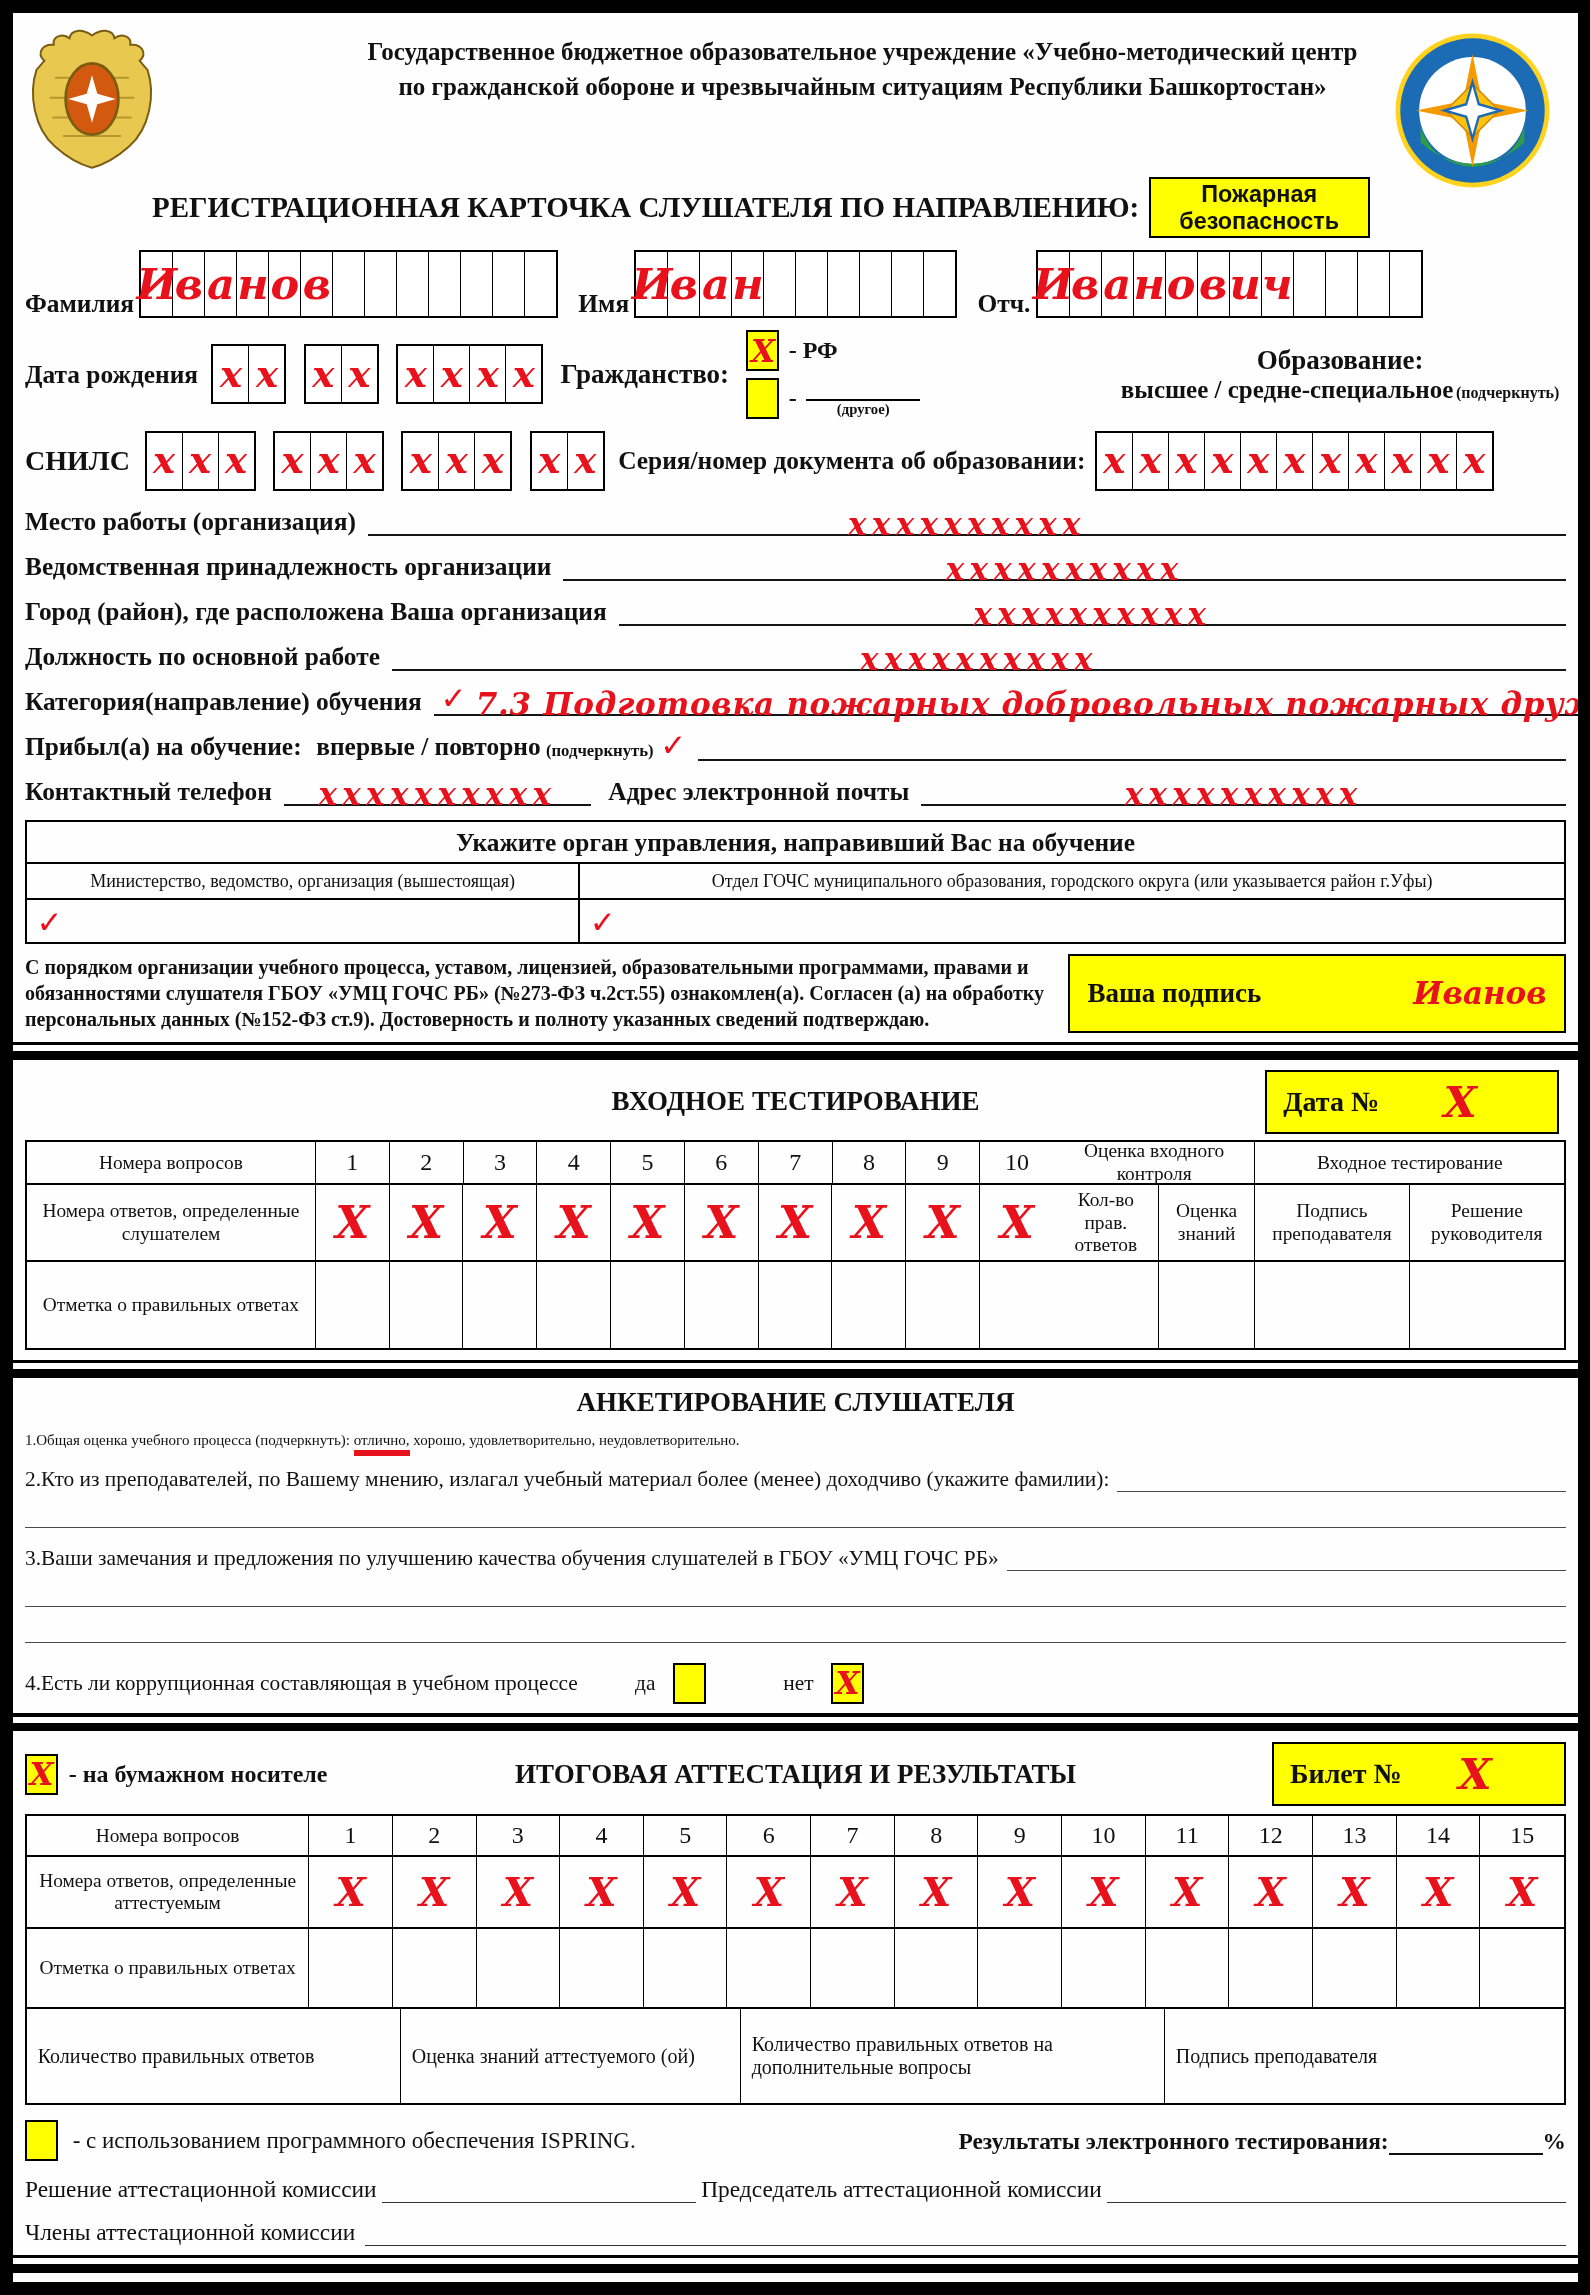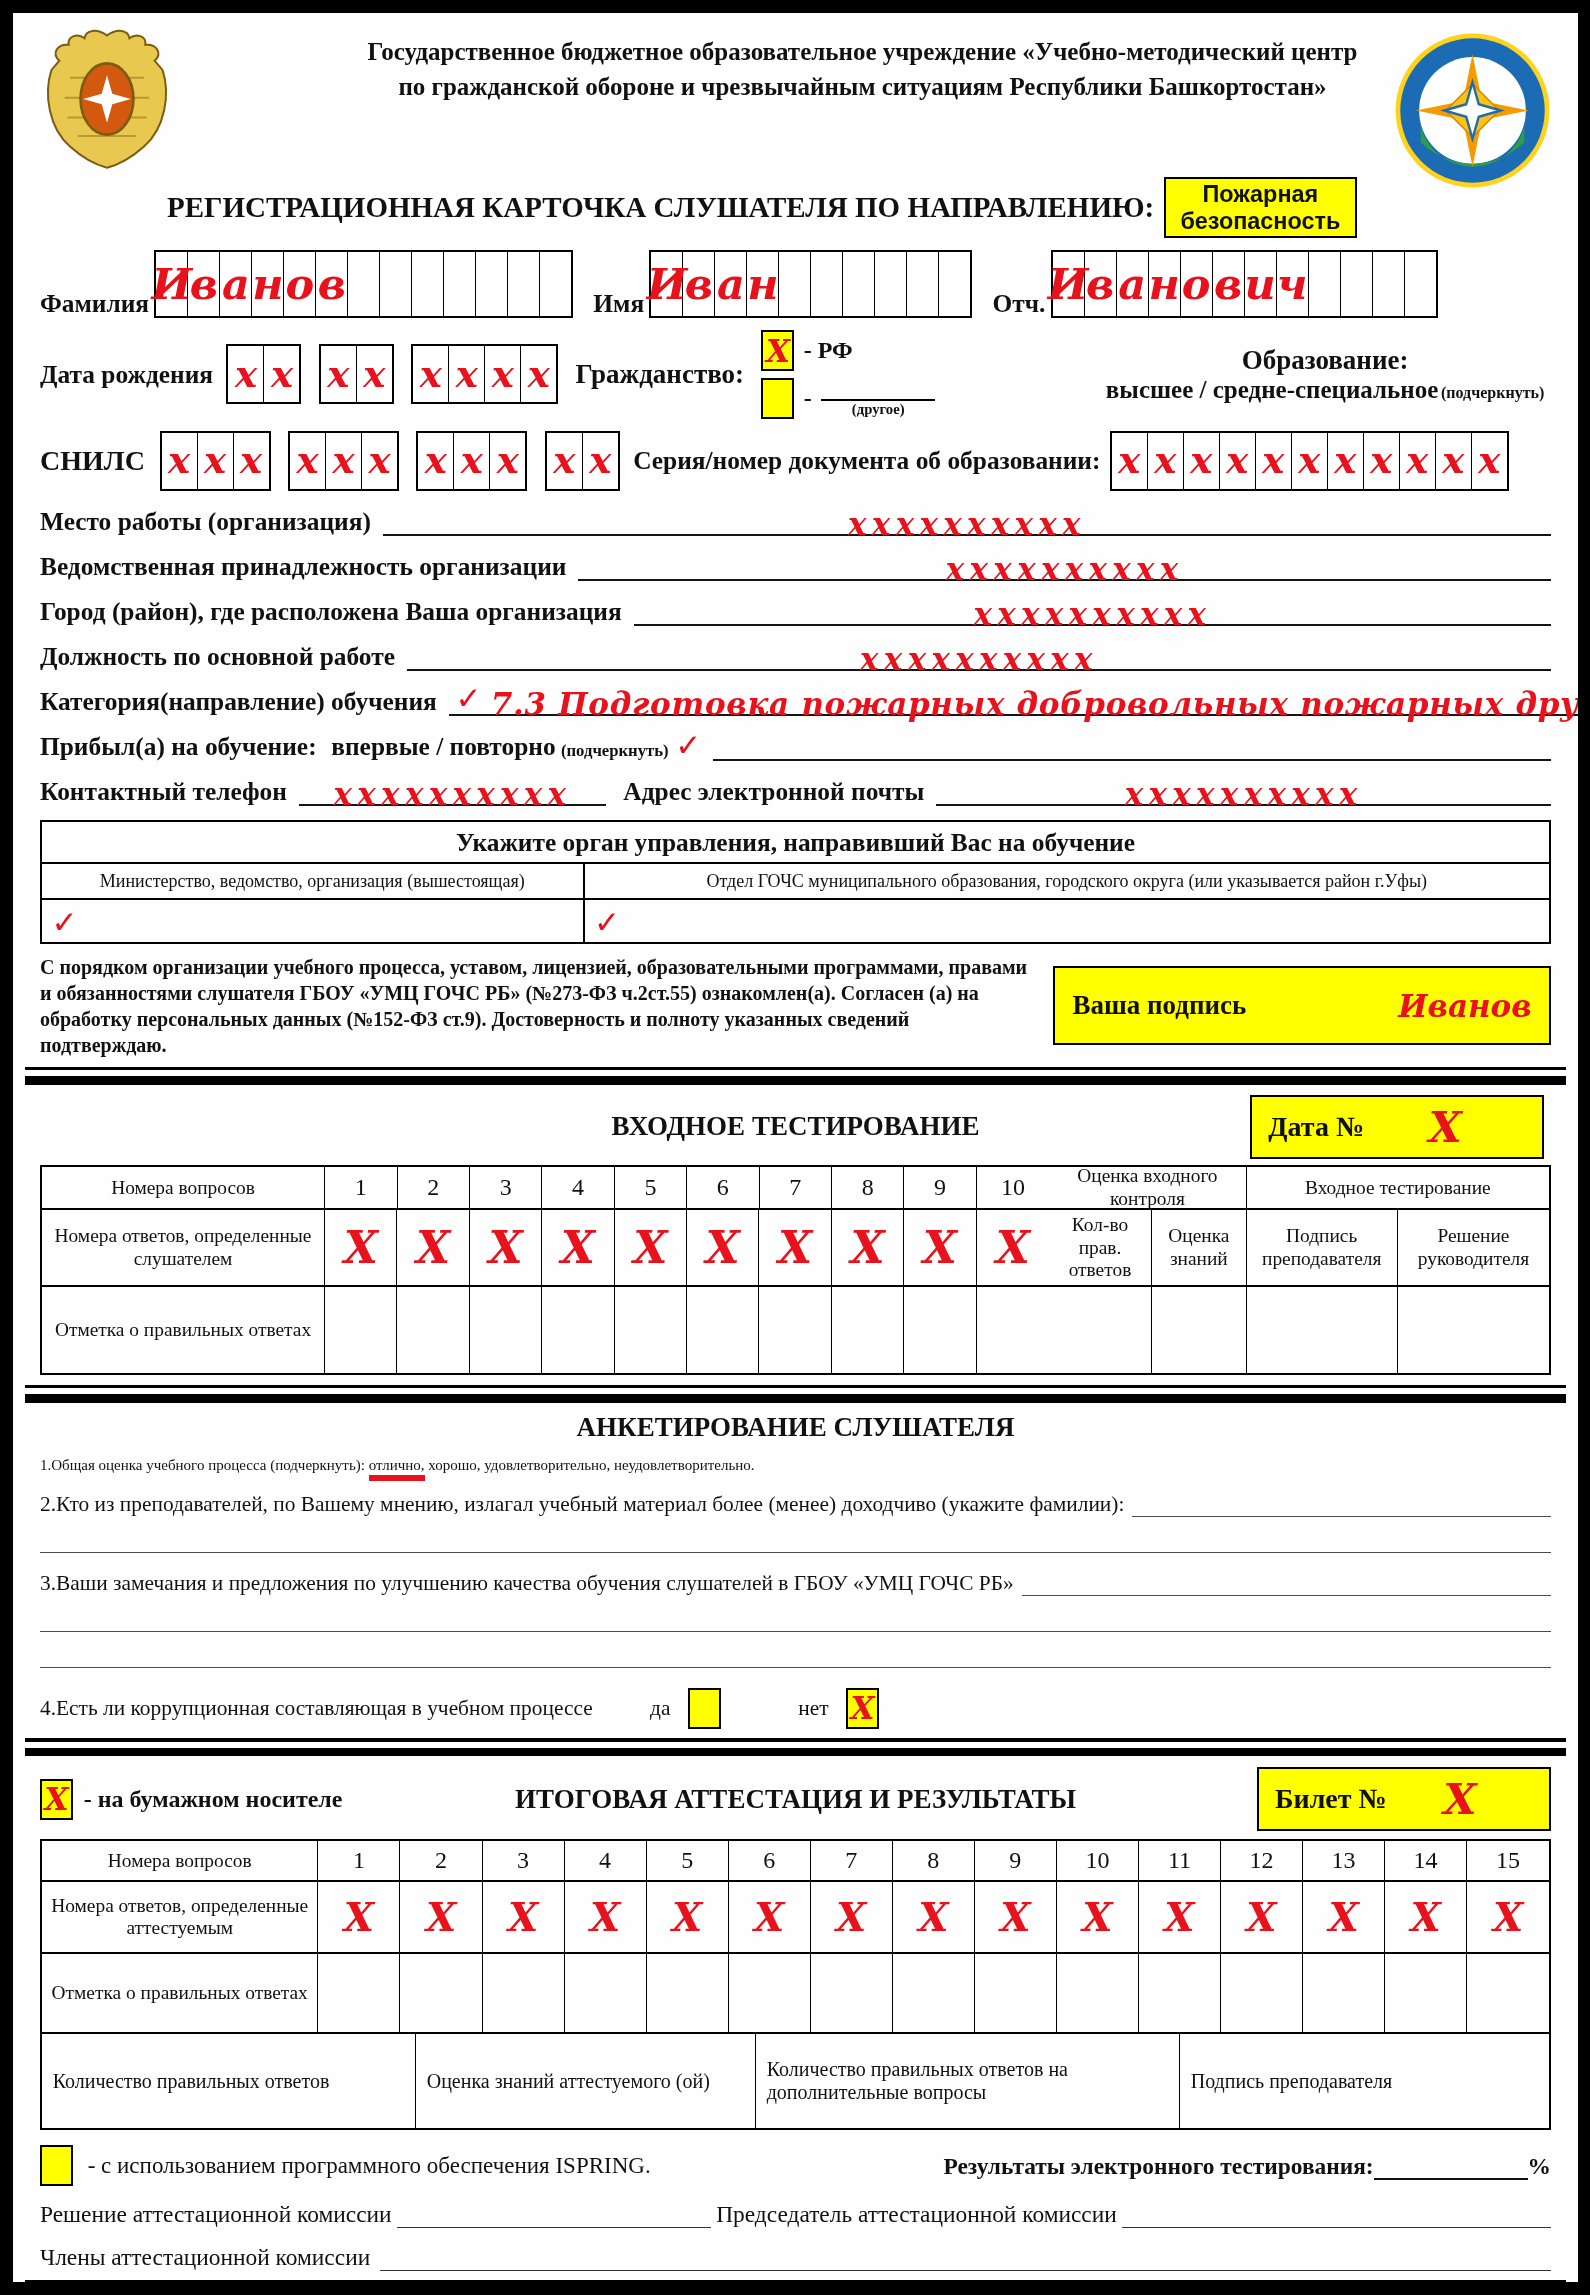--- a/index.html
+++ b/index.html
@@ -1,18 +1,18 @@
 <!DOCTYPE html>
 <html style="font-size:10.7px"><head>
 <meta charset="utf-8">
 <style>
   html,body{margin:0;padding:0;background:#cfcfcf;}
   .page{width:1591px;height:2295px;background:#fefefe;border:13.4px solid #000;
         box-sizing:border-box;font-family:"Liberation Serif",serif;color:#111;
-        padding:12px 27px;overflow:hidden;position:relative;}
+        padding:12px 12px;overflow:hidden;position:relative;}
   .hand{font-family:"DejaVu Serif",serif;font-style:italic;font-weight:bold;color:#e8121c;}
   .check{font-family:"DejaVu Sans",sans-serif;font-weight:bold;color:#e8121c;font-size:31px;line-height:1;}
   .chk{width:29px;height:37px;background:#ffff00;border:2px solid #000;display:inline-flex;
        align-items:center;justify-content:center;flex:0 0 auto;}
   .chk .hand{font-size:31px;}
   .uline{border-bottom:2px solid #151515;display:flex;align-items:flex-end;justify-content:center;min-height:31px;}
   .uline .hand{font-size:31px;line-height:.8;transform:translateY(2.7px);letter-spacing:5.3px;}
   .divider{margin:9.4px -14.7px;}
   .divider .d1{height:3.3px;background:#000;}
   .divider .d2{height:6px;background:#fff;}

